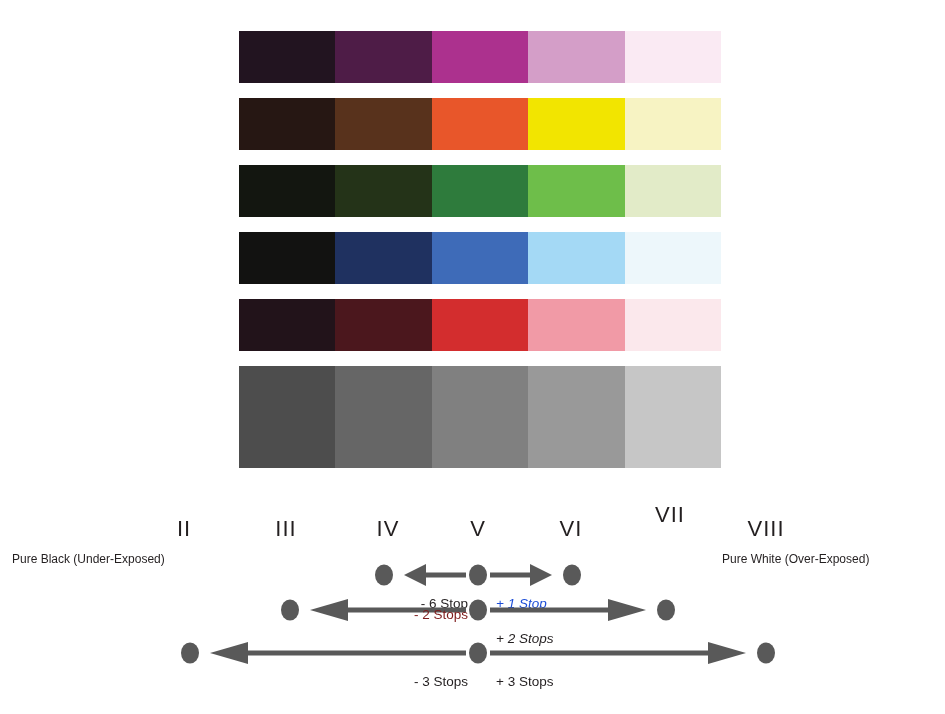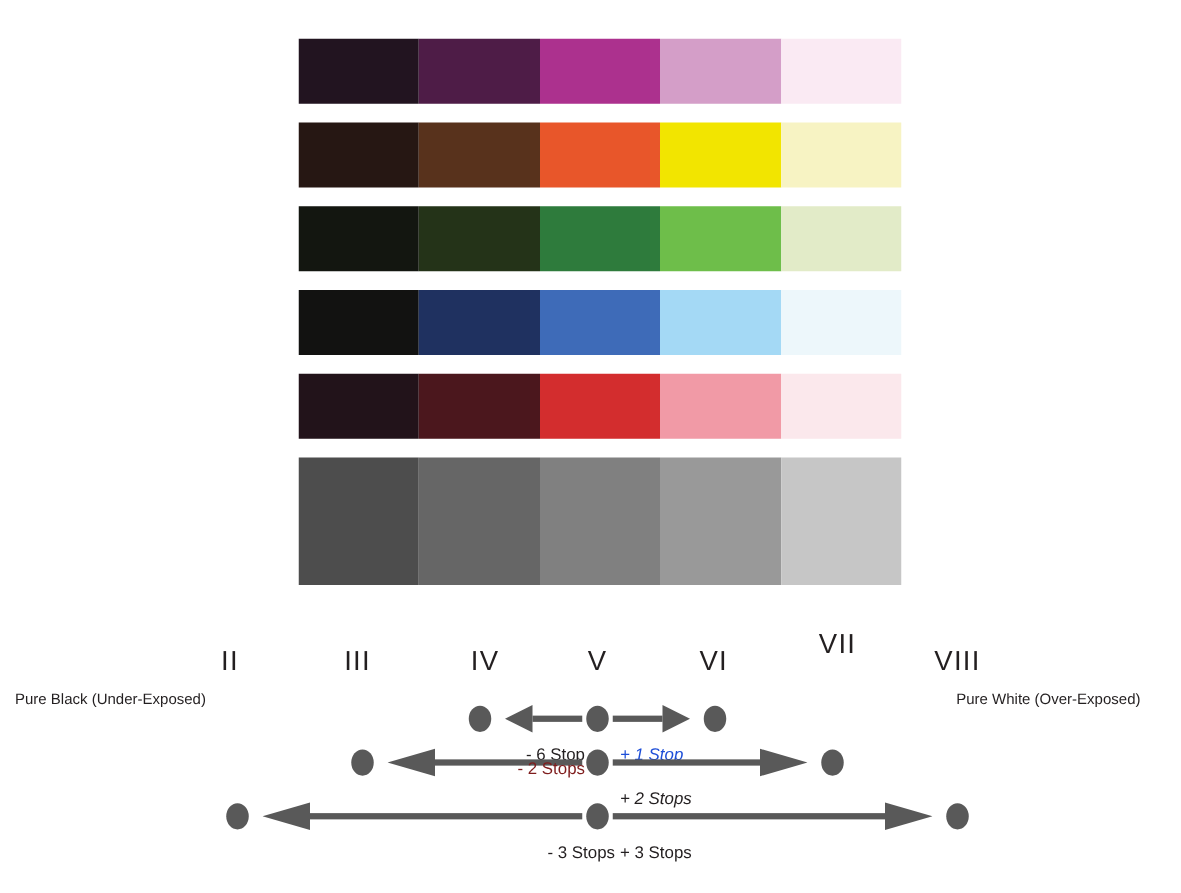--- a/index.html
+++ b/index.html
@@ -49,21 +49,21 @@
     line-height: 1;
   }
   .end-label {
     position: absolute;
     font-size: 12px;
     color: #231f20;
     white-space: nowrap;
     line-height: 1;
   }
   #pure-black-label { left: 12px; top: 553px; }
-  #pure-white-label { left: 765px;  top: 553px; }
+  #pure-white-label { left: 722px;  top: 553px; }
 
   
   .dot {
     position: absolute;
     width: 18px;
     height: 21px;
     border-radius: 50%;
     background: #595959;
     transform: translate(-50%, -50%);
   }
@@ -205,18 +205,18 @@
           </svg>
         </div>
         <div class="arrow" style="left: 490px; top: 653px;">
           <svg width="256" height="24" viewBox="0 0 256 24">
             <g fill="#595959">
               <rect x="0" y="9.5" width="218" height="5"></rect>
               <polygon points="256,12 218,1 218,23"></polygon>
             </g>
           </svg>
         </div>
-        <div class="stop-label minus" style="left: 468px; top: 675px; color: rgb(35, 31, 32); margin-left: 24px;">- 3 Stops</div>
+        <div class="stop-label minus" style="left: 468px; top: 675px; color: rgb(35, 31, 32);">- 3 Stops</div>
         <div class="stop-label plus" style="left: 496px; top: 675px; color: rgb(35, 31, 32);">+ 3 Stops</div>
       </div>
   </div>
 
 </div>
 
 </body></html>

